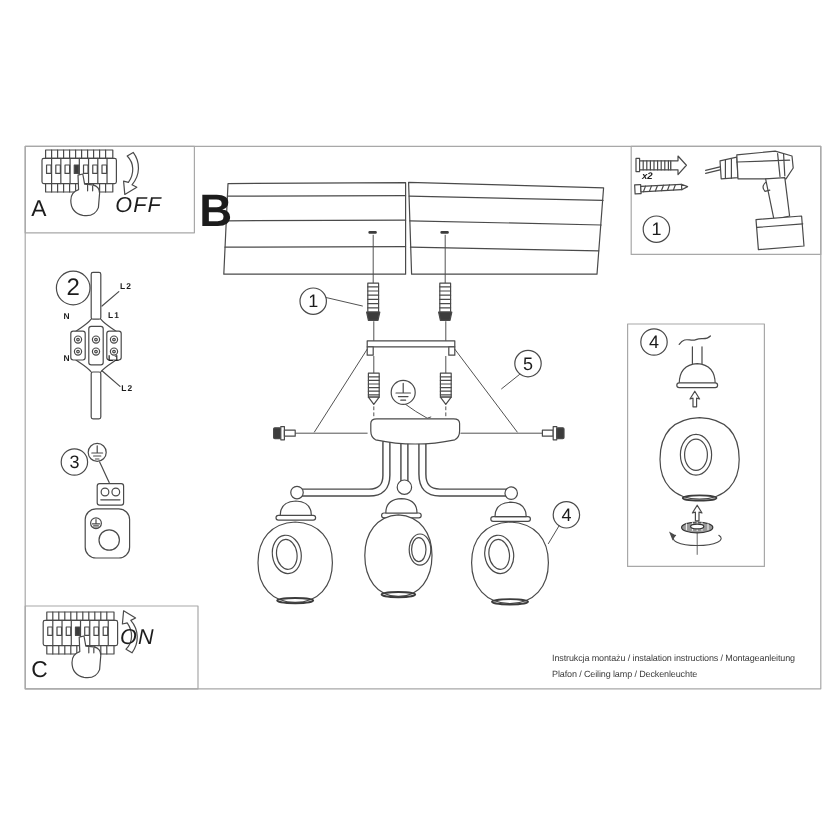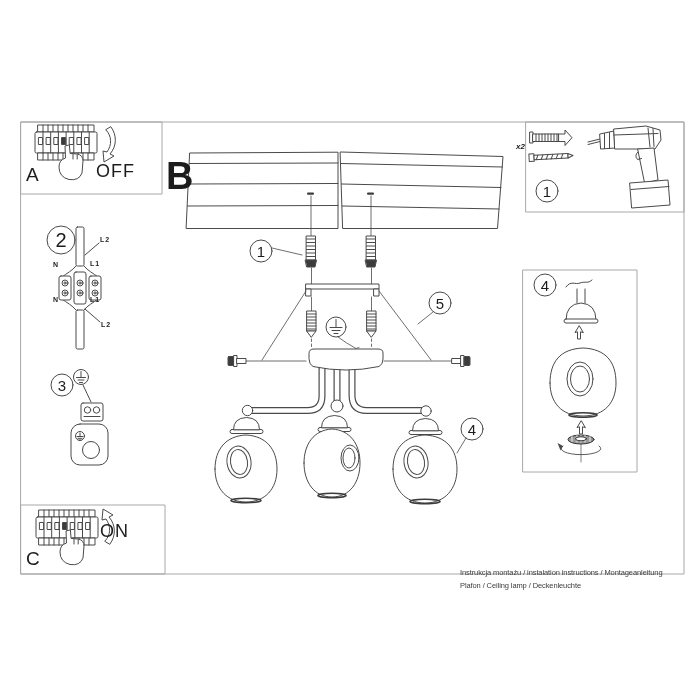--- a/index.html
+++ b/index.html
@@ -4,24 +4,24 @@
 <style>
   html,body{margin:0;padding:0;background:#fff;}
   .canvas{position:relative;width:700px;height:700px;background:#fff;overflow:hidden;
           font-family:"Liberation Sans",sans-serif;color:#1c1c1c;}
   svg.art{position:absolute;left:0;top:0;width:700px;height:700px;}
   .txt{position:absolute;white-space:nowrap;line-height:1;}
   .num{position:absolute;display:flex;align-items:center;justify-content:center;
        line-height:1;}
   .big-letter{font-weight:bold;font-size:38px;letter-spacing:0;}
   .sec-letter{font-size:19px;}
-  .switch-word{font-size:18px;letter-spacing:1px;}
+  .switch-word{font-size:18px;letter-spacing:1px;font-style:italic;}
   .wire-label{font-size:7px;font-weight:bold;letter-spacing:1px;}
   .qty{font-size:8px;font-style:italic;}
-  .footer-line{font-size:7.5px;color:#3c3c3c;letter-spacing:-0.1px;margin-top:24px;}
+  .footer-line{font-size:7.5px;color:#3c3c3c;letter-spacing:-0.1px;}
   .n20{font-size:20px;} .n15{font-size:15px;}
 </style>
 </head>
 <body>
 
 <div class="canvas">
 
   <svg class="art" viewBox="0 0 700 700" stroke="#4a4a4a" fill="none" stroke-width="1" stroke-linecap="round" stroke-linejoin="round">
 
     <defs>
@@ -275,21 +275,21 @@
   <div class="txt switch-word" style="left:100px;top:522px;">ON</div>
 
   <div class="num n20" style="left:47px;top:226px;width:28px;height:28px;">2</div>
   <div class="num n15" style="left:51px;top:374px;width:22px;height:22px;">3</div>
   <div class="num n15" style="left:250px;top:240px;width:22px;height:22px;">1</div>
   <div class="num n15" style="left:429px;top:292px;width:22px;height:22px;">5</div>
   <div class="num n15" style="left:461px;top:418px;width:22px;height:22px;">4</div>
   <div class="num n15" style="left:536px;top:180px;width:22px;height:22px;">1</div>
   <div class="num n15" style="left:534px;top:274px;width:22px;height:22px;">4</div>
 
-  <div class="txt qty" style="left:516px;top:143px;font-weight:bold;">x2</div>
+  <div class="txt qty" style="left:535px;top:143px;font-weight:bold;">x2</div>
 
   <div class="txt wire-label" style="left:53px;top:261px;">N</div>
   <div class="txt wire-label" style="left:90px;top:260px;">L1</div>
   <div class="txt wire-label" style="left:100px;top:236px;">L2</div>
   <div class="txt wire-label" style="left:53px;top:296px;">N</div>
   <div class="txt wire-label" style="left:90px;top:296px;">L1</div>
   <div class="txt wire-label" style="left:101px;top:321px;">L2</div>
 
   <div class="txt footer-line" style="left:460px;top:545px;">Instrukcja montażu / instalation instructions / Montageanleitung</div>
   <div class="txt footer-line" style="left:460px;top:558px;">Plafon / Ceiling lamp / Deckenleuchte</div>

